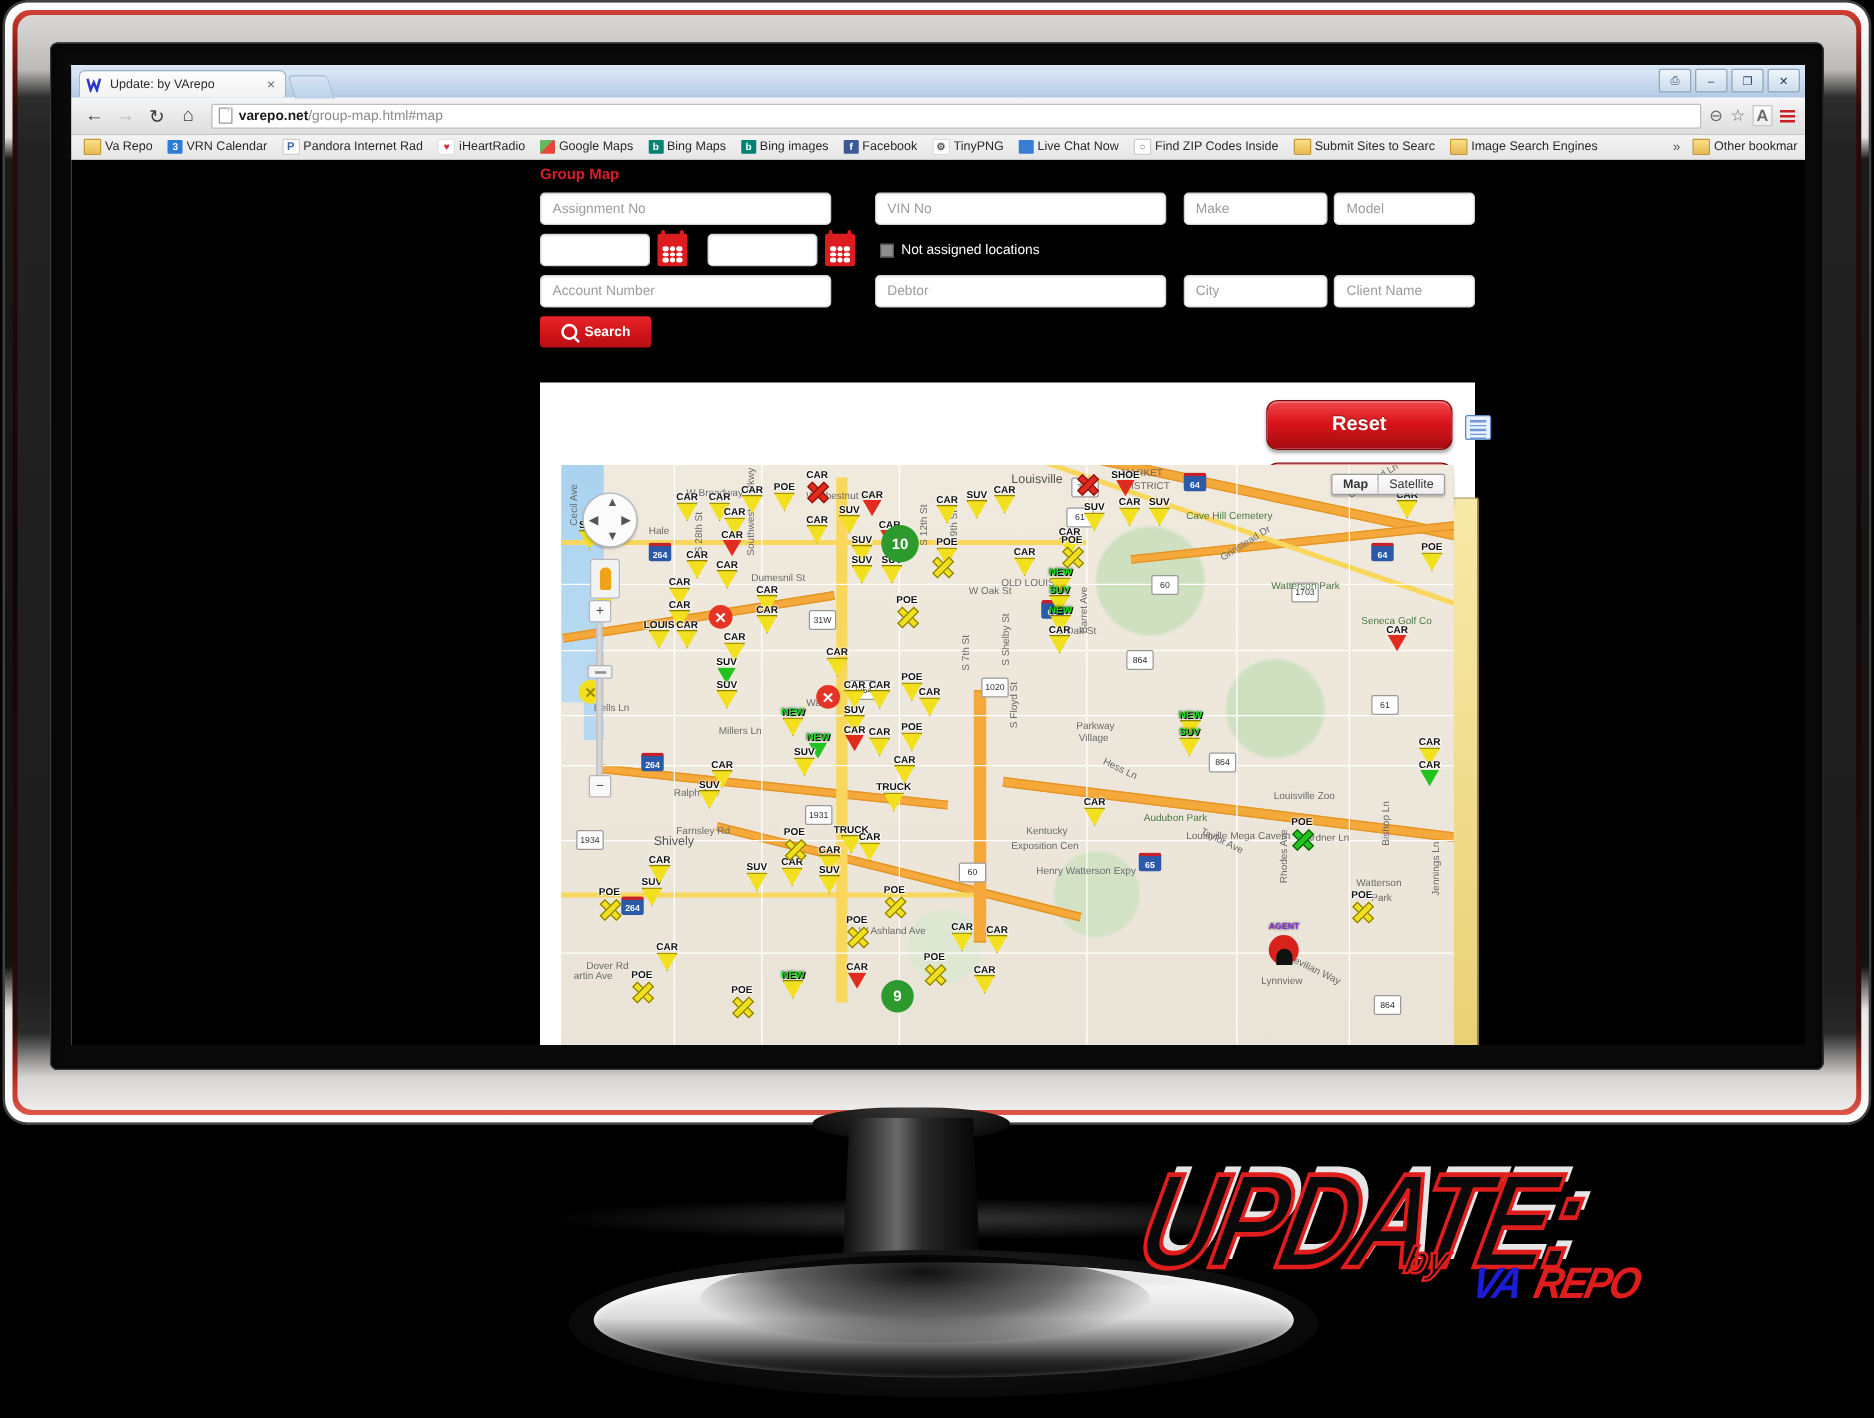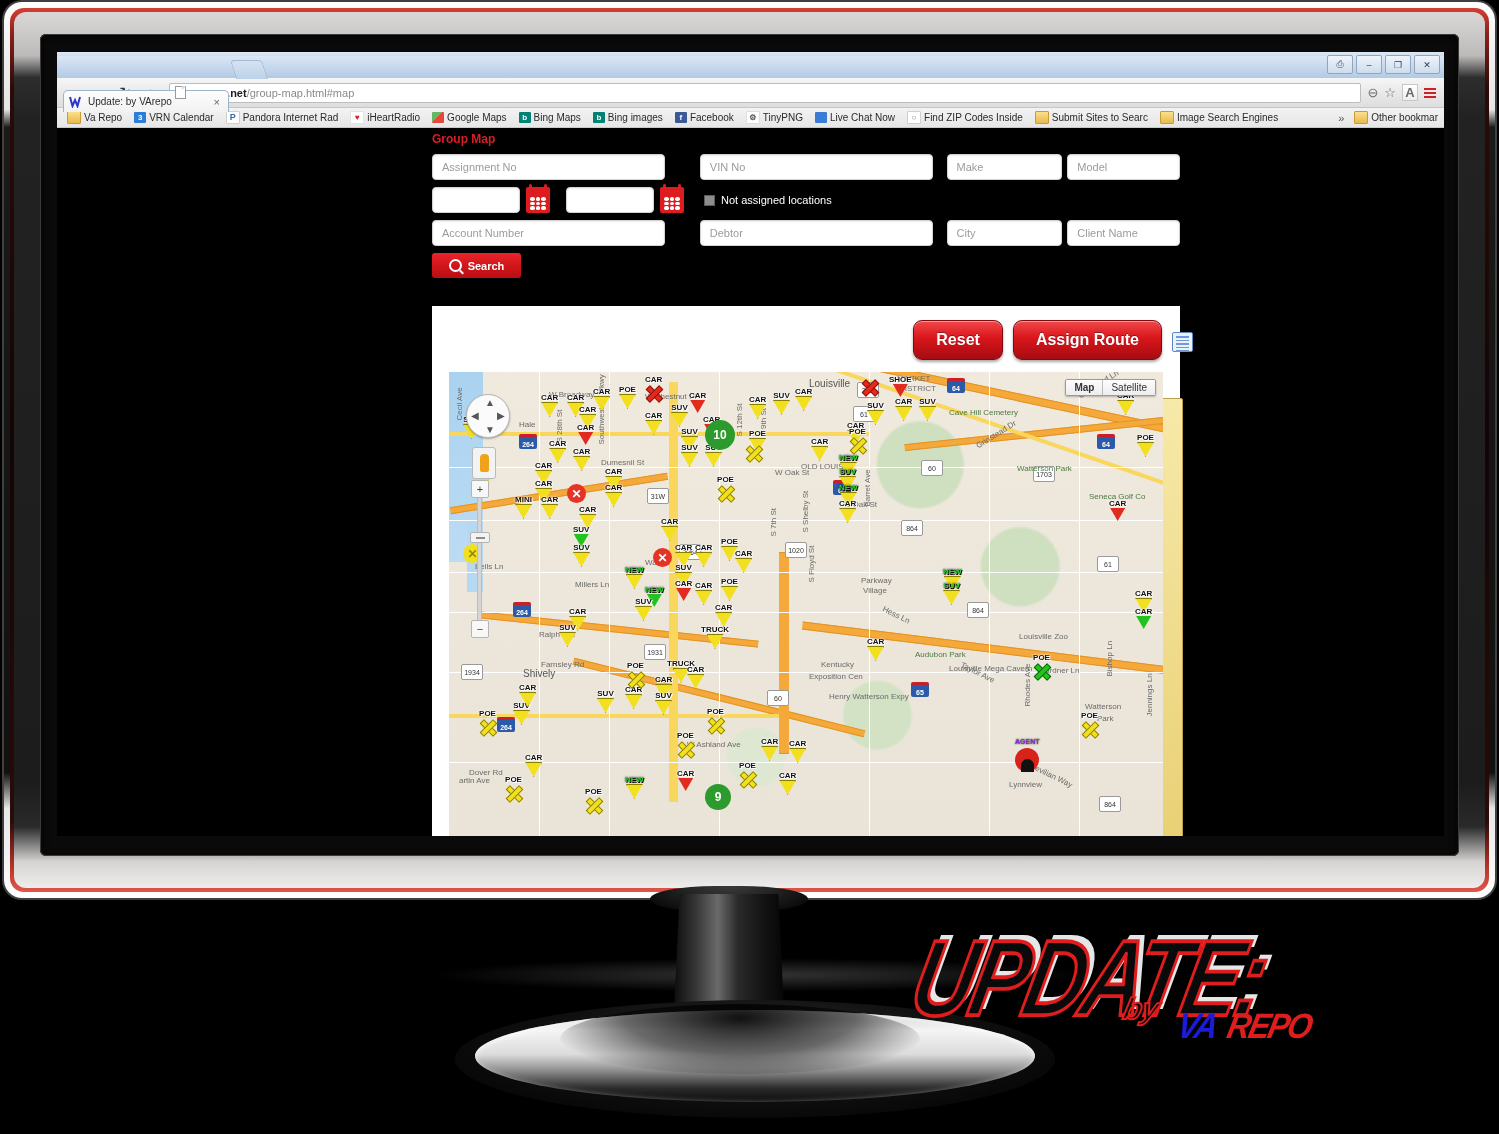--- a/index.html
+++ b/index.html
@@ -72,21 +72,21 @@
     background:linear-gradient(180deg,#e3ecf7 0%,#c8d9ee 55%,#b3cae4 100%);
   }
   .tabstrip:before{
     content:"";position:absolute;left:0;top:0;width:100%;height:4px;
     background:linear-gradient(180deg,#dfe9f5,#cdddf0);
   }
   .tab{
     position:absolute;left:6px;top:4px;width:166px;height:22px;
     background:linear-gradient(180deg,#fdfdfd,#f2f2f2);
     border:1px solid #9fb3c9;border-bottom:none;border-radius:5px 5px 0 0;
-    display:flex;align-items:center;padding:0 5px;box-sizing:border-box;margin-top:34px;
+    display:flex;align-items:center;padding:0 5px;box-sizing:border-box;
   }
   .tab-fav{width:14px;height:12px;margin-right:5px;display:block;}
   .tab-title{font-size:10px;color:#2b2b2b;white-space:nowrap;overflow:hidden;flex:1;}
   .tab-close{font-size:11px;color:#666;cursor:default;padding:0 3px;}
   .newtab{
     position:absolute;left:176px;top:8px;width:30px;height:18px;
     background:linear-gradient(180deg,#d4e3f3,#bdd2e9);
     border:1px solid #a7bcd3;border-bottom:none;border-radius:4px 4px 0 0;
     transform:skewX(18deg);
   }
@@ -183,21 +183,21 @@
     position:absolute;left:375px;top:178px;width:748px;height:530px;background:#fff;
   }
   .cardtop{position:relative;height:66px;}
   .toolicos{position:absolute;left:18px;top:26px;display:flex;gap:6px;}
   .ticon{width:21px;height:20px;border-radius:2px;}
   .ticon.map{background:linear-gradient(180deg,#f7e9a8,#e8cf72);border:1px solid #bda14f;position:relative;overflow:hidden;}
   .ticon.map:before{content:"";position:absolute;left:4px;top:2px;width:3px;height:16px;background:#c9ab5a;}
   .ticon.map:after{content:"";position:absolute;left:11px;top:4px;width:6px;height:6px;border-radius:50% 50% 50% 0;background:#d8362c;transform:rotate(-45deg);}
   .ticon.list{background:#eaf1fb;border:1px solid #5b87c4;padding:3px;box-sizing:border-box;}
   .ticon.list i{display:block;height:1.5px;background:#6f9ad4;margin-bottom:2px;}
-  .actions{position:absolute;right:18px;top:14px;display:flex;gap:10px;}
+  .actions{position:absolute;right:18px;top:14px;display:flex;gap:10px;flex-direction:column;}
   .redbtn{
     height:38px;padding:0 22px;border-radius:9px;
     background:linear-gradient(180deg,#f0484a 0%,#d9151b 45%,#a60c11 100%);
     border:1px solid #7e0a0e;
     display:flex;align-items:center;justify-content:center;
     color:#fff;font-size:16px;font-weight:bold;
     box-shadow:inset 0 1px 0 rgba(255,255,255,.45),0 2px 3px rgba(0,0,0,.35);
     text-shadow:0 -1px 0 rgba(0,0,0,.35);
   }
 
@@ -633,21 +633,21 @@
                 </div>
               <div class="mk" style="left:156px;top:96px;">
                   <span class="lab">CAR</span>
                   <span class="pin y"></span>
                 </div>
               <div class="mk" style="left:156px;top:112px;">
                   <span class="lab">CAR</span>
                   <span class="pin y"></span>
                 </div>
               <div class="mk" style="left:66px;top:124px;">
-                  <span class="lab">MINI</span>
+                  <span class="lab">LOUIS</span>
                   <span class="pin y"></span>
                 </div>
               <div class="mk" style="left:92px;top:124px;">
                   <span class="lab">CAR</span>
                   <span class="pin y"></span>
                 </div>
               <div class="circ red" style="left:118px;top:112px;">✕</div>
               <div class="mk" style="left:130px;top:134px;">
                   <span class="lab">CAR</span>
                   <span class="pin y"></span>

